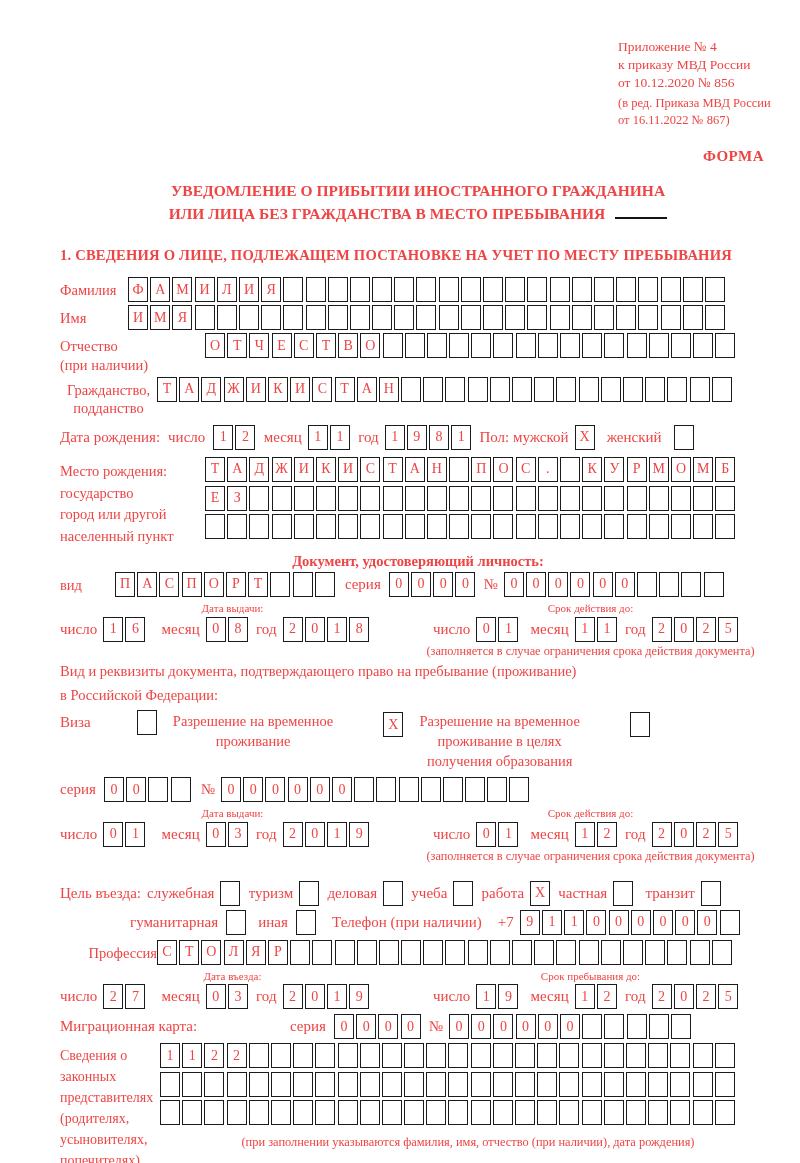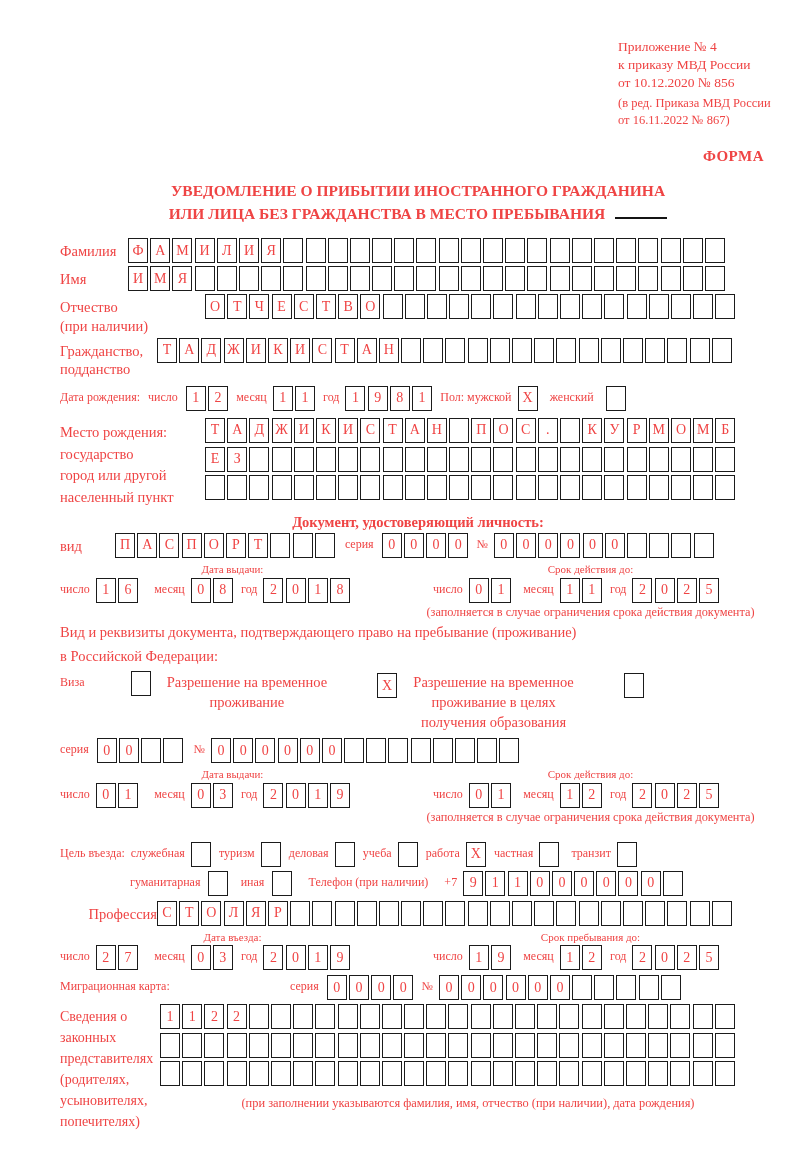--- a/index.html
+++ b/index.html
@@ -16,21 +16,21 @@
   .title{text-align:center;font-weight:bold;font-size:15.5px;line-height:1.5;margin-top:14px;}
   .blank-line{display:inline-block;width:52px;border-bottom:2px solid #141414;margin-left:10px;}
   .sec1{font-weight:bold;font-size:14.6px;margin-top:22px;letter-spacing:.2px;}
 
   
   .frow{display:flex;align-items:flex-start;margin-top:3px;}
   .lbl{font-size:14.5px;padding-top:4px;flex:none;line-height:1.25;}
   .boxes{display:flex;flex:none;}
   .box{flex:none;width:18px;height:23px;border:1.8px solid #1b1b1b;margin-right:2.2px;
        display:flex;align-items:center;justify-content:center;font-size:14px;background:#fff;}
-  .ilbl{font-size:12px;padding-top:4px;flex:none;}
+  .ilbl{font-size:15px;padding-top:4px;flex:none;}
   .gap6{margin-left:6px;}.gap8{margin-left:8px;}.gap10{margin-left:10px;}.gap14{margin-left:14px;}
   .mr6{margin-right:6px;}.mr8{margin-right:8px;}
 
   .stackrows .boxes{margin-bottom:3.6px;}
 
   .center-bold{font-weight:bold;font-size:14.5px;text-align:center;margin-top:5px;}
 
   
   .dates-duo{display:flex;margin-top:5px;}
   .dcol-l{width:345px;flex:none;}
@@ -65,20 +65,21 @@
         <div>от 16.11.2022 № 867)</div>
       </div>
     </div>
     <div class="forma">ФОРМА</div>
 
     <div class="title">
       <div>УВЕДОМЛЕНИЕ О ПРИБЫТИИ ИНОСТРАННОГО ГРАЖДАНИНА</div>
       <div><span>ИЛИ ЛИЦА БЕЗ ГРАЖДАНСТВА В МЕСТО ПРЕБЫВАНИЯ</span><span class="blank-line"></span></div>
     </div>
 
+    <div class="sec1">1. СВЕДЕНИЯ О ЛИЦЕ, ПОДЛЕЖАЩЕМ ПОСТАНОВКЕ НА УЧЕТ ПО МЕСТУ ПРЕБЫВАНИЯ</div>
 
     <div class="frow" style="margin-top:13px;">
       <span class="lbl" style="width:68px;">Фамилия</span>
       <div class="boxes">
           <span class="box">Ф</span>
           <span class="box">А</span>
           <span class="box">М</span>
           <span class="box">И</span>
           <span class="box">Л</span>
           <span class="box">И</span>
@@ -166,21 +167,21 @@
           <span class="box"></span>
           <span class="box"></span>
           <span class="box"></span>
           <span class="box"></span>
           <span class="box"></span>
           <span class="box"></span>
         </div>
     </div>
 
     <div class="frow">
-      <span class="lbl" style="width:97px;">
+      <span class="lbl" style="width:97px;text-align:center;">
         <span>Гражданство,</span><br>
         <span>подданство</span>
       </span>
       <div class="boxes">
           <span class="box">Т</span>
           <span class="box">А</span>
           <span class="box">Д</span>
           <span class="box">Ж</span>
           <span class="box">И</span>
           <span class="box">К</span>

